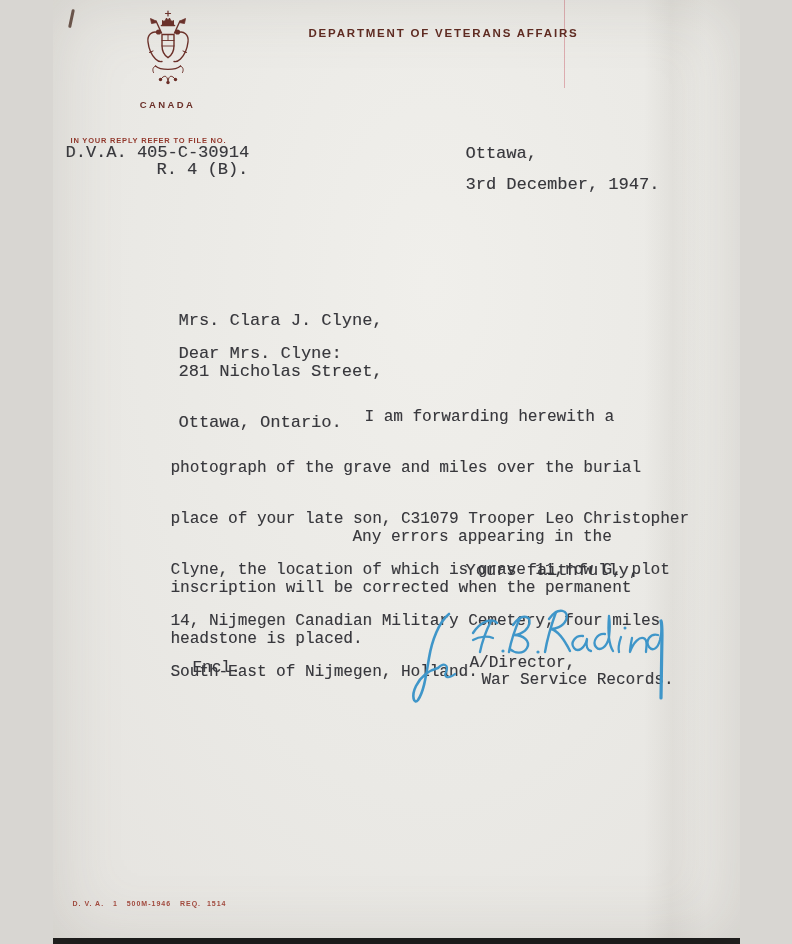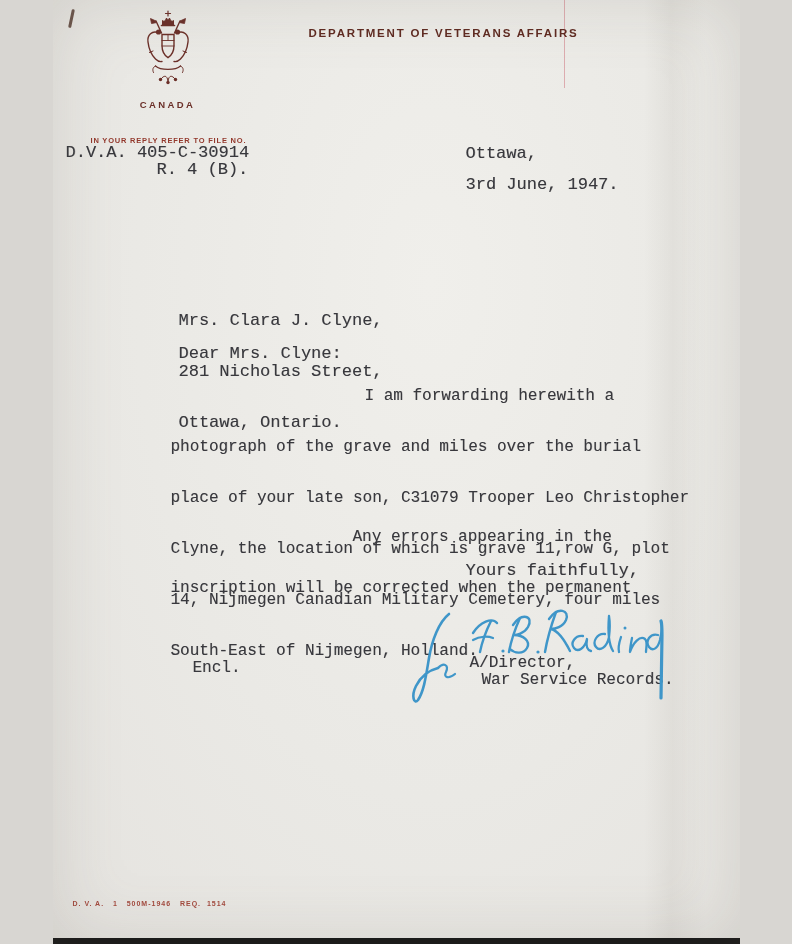--- a/index.html
+++ b/index.html
@@ -31,35 +31,35 @@
   .dept-title {
     position:absolute; top:27px; left:0; width:782px; text-align:center;
     font-weight:bold; font-size:11.5px; letter-spacing:1.8px; color:#5f2a21;
   }
   .canada-label {
     position:absolute; top:99px; left:82px; width:66px; text-align:center;
     font-weight:bold; font-size:9.5px; letter-spacing:2.4px; color:#6b2f28;
   }
   .file-ref-label {
     position:absolute; top:136px; left:18px;
-    font-weight:bold; font-size:7.5px; letter-spacing:0.8px; color:#93382c; white-space:pre;margin-left:20px;
+    font-weight:bold; font-size:7.5px; letter-spacing:0.8px; color:#93382c; white-space:pre;
   }
   .footer-code {
     position:absolute; top:900px; left:20px;
     font-weight:bold; font-size:7px; letter-spacing:1px; color:#a34a3e; white-space:pre;
   }
 
   
   .file-no-1 { top:144px; left:13px; }
   .file-no-2 { top:161px; left:104px; }
   .city-line { top:145px; left:413px; }
   .date-line { top:176px; left:413px; }
   .recipient { top:278px; left:126px; }
   .salutation { top:345px; left:126px; }
-  .para1 { top:354px; left:118px; }
+  .para1 { top:375px; left:118px; }
   .para2 { top:495px; left:118px; }
   .valediction { top:562px; left:413px; }
   .signer-title { top:655px; left:417px; }
   .signer-dept { top:672px; left:429px; }
   .enclosure { top:660px; left:140px; }
 
   .coat-of-arms { position:absolute; top:9px; left:84px; }
   .signature { position:absolute; top:597px; left:354px; }
 
   
@@ -128,21 +128,21 @@
     </g>
   </svg>
 
   <div class="canada-label">CANADA</div>
 
   <div class="file-ref-label">IN YOUR REPLY REFER TO FILE NO.</div>
   <div class="tw sz17 file-no-1">D.V.A. 405-C-30914</div>
   <div class="tw sz17 file-no-2">R. 4 (B).</div>
 
   <div class="tw sz17 city-line">Ottawa,</div>
-  <div class="tw sz17 date-line">3rd June, 1947.</div>
+  <div class="tw sz17 date-line">3rd December, 1947.</div>
 
   <div class="tw sz17 recipient">
     <span class="line">Mrs. Clara J. Clyne,</span>
     <span class="line">281 Nicholas Street,</span>
     <span class="line">Ottawa, Ontario.</span>
   </div>
 
   <div class="tw sz17 salutation">Dear Mrs. Clyne:</div>
 
   <div class="tw sz16 para1">
@@ -150,20 +150,21 @@
     <span class="line">photograph of the grave and miles over the burial</span>
     <span class="line">place of your late son, C31079 Trooper Leo Christopher</span>
     <span class="line">Clyne, the location of which is grave 11,row G, plot</span>
     <span class="line">14, Nijmegen Canadian Military Cemetery, four miles</span>
     <span class="line">South-East of Nijmegen, Holland.</span>
   </div>
 
   <div class="tw sz16 para2">
     <span class="line indent2">Any errors appearing in the</span>
     <span class="line">inscription will be corrected when the permanent</span>
+    <span class="line">headstone is placed.</span>
   </div>
 
   <div class="tw sz17 valediction">Yours faithfully,</div>
 
   <div class="tw sz16 enclosure">Encl.</div>
   <div class="tw sz16 signer-title">A/Director,</div>
   <div class="tw sz16 signer-dept">War Service Records.</div>
 
   <svg class="signature" width="262" height="115" viewBox="0 0 262 115" aria-label="F. B. Rading">
     <g fill="none" stroke="#3f96c9" stroke-linecap="round" stroke-linejoin="round">

